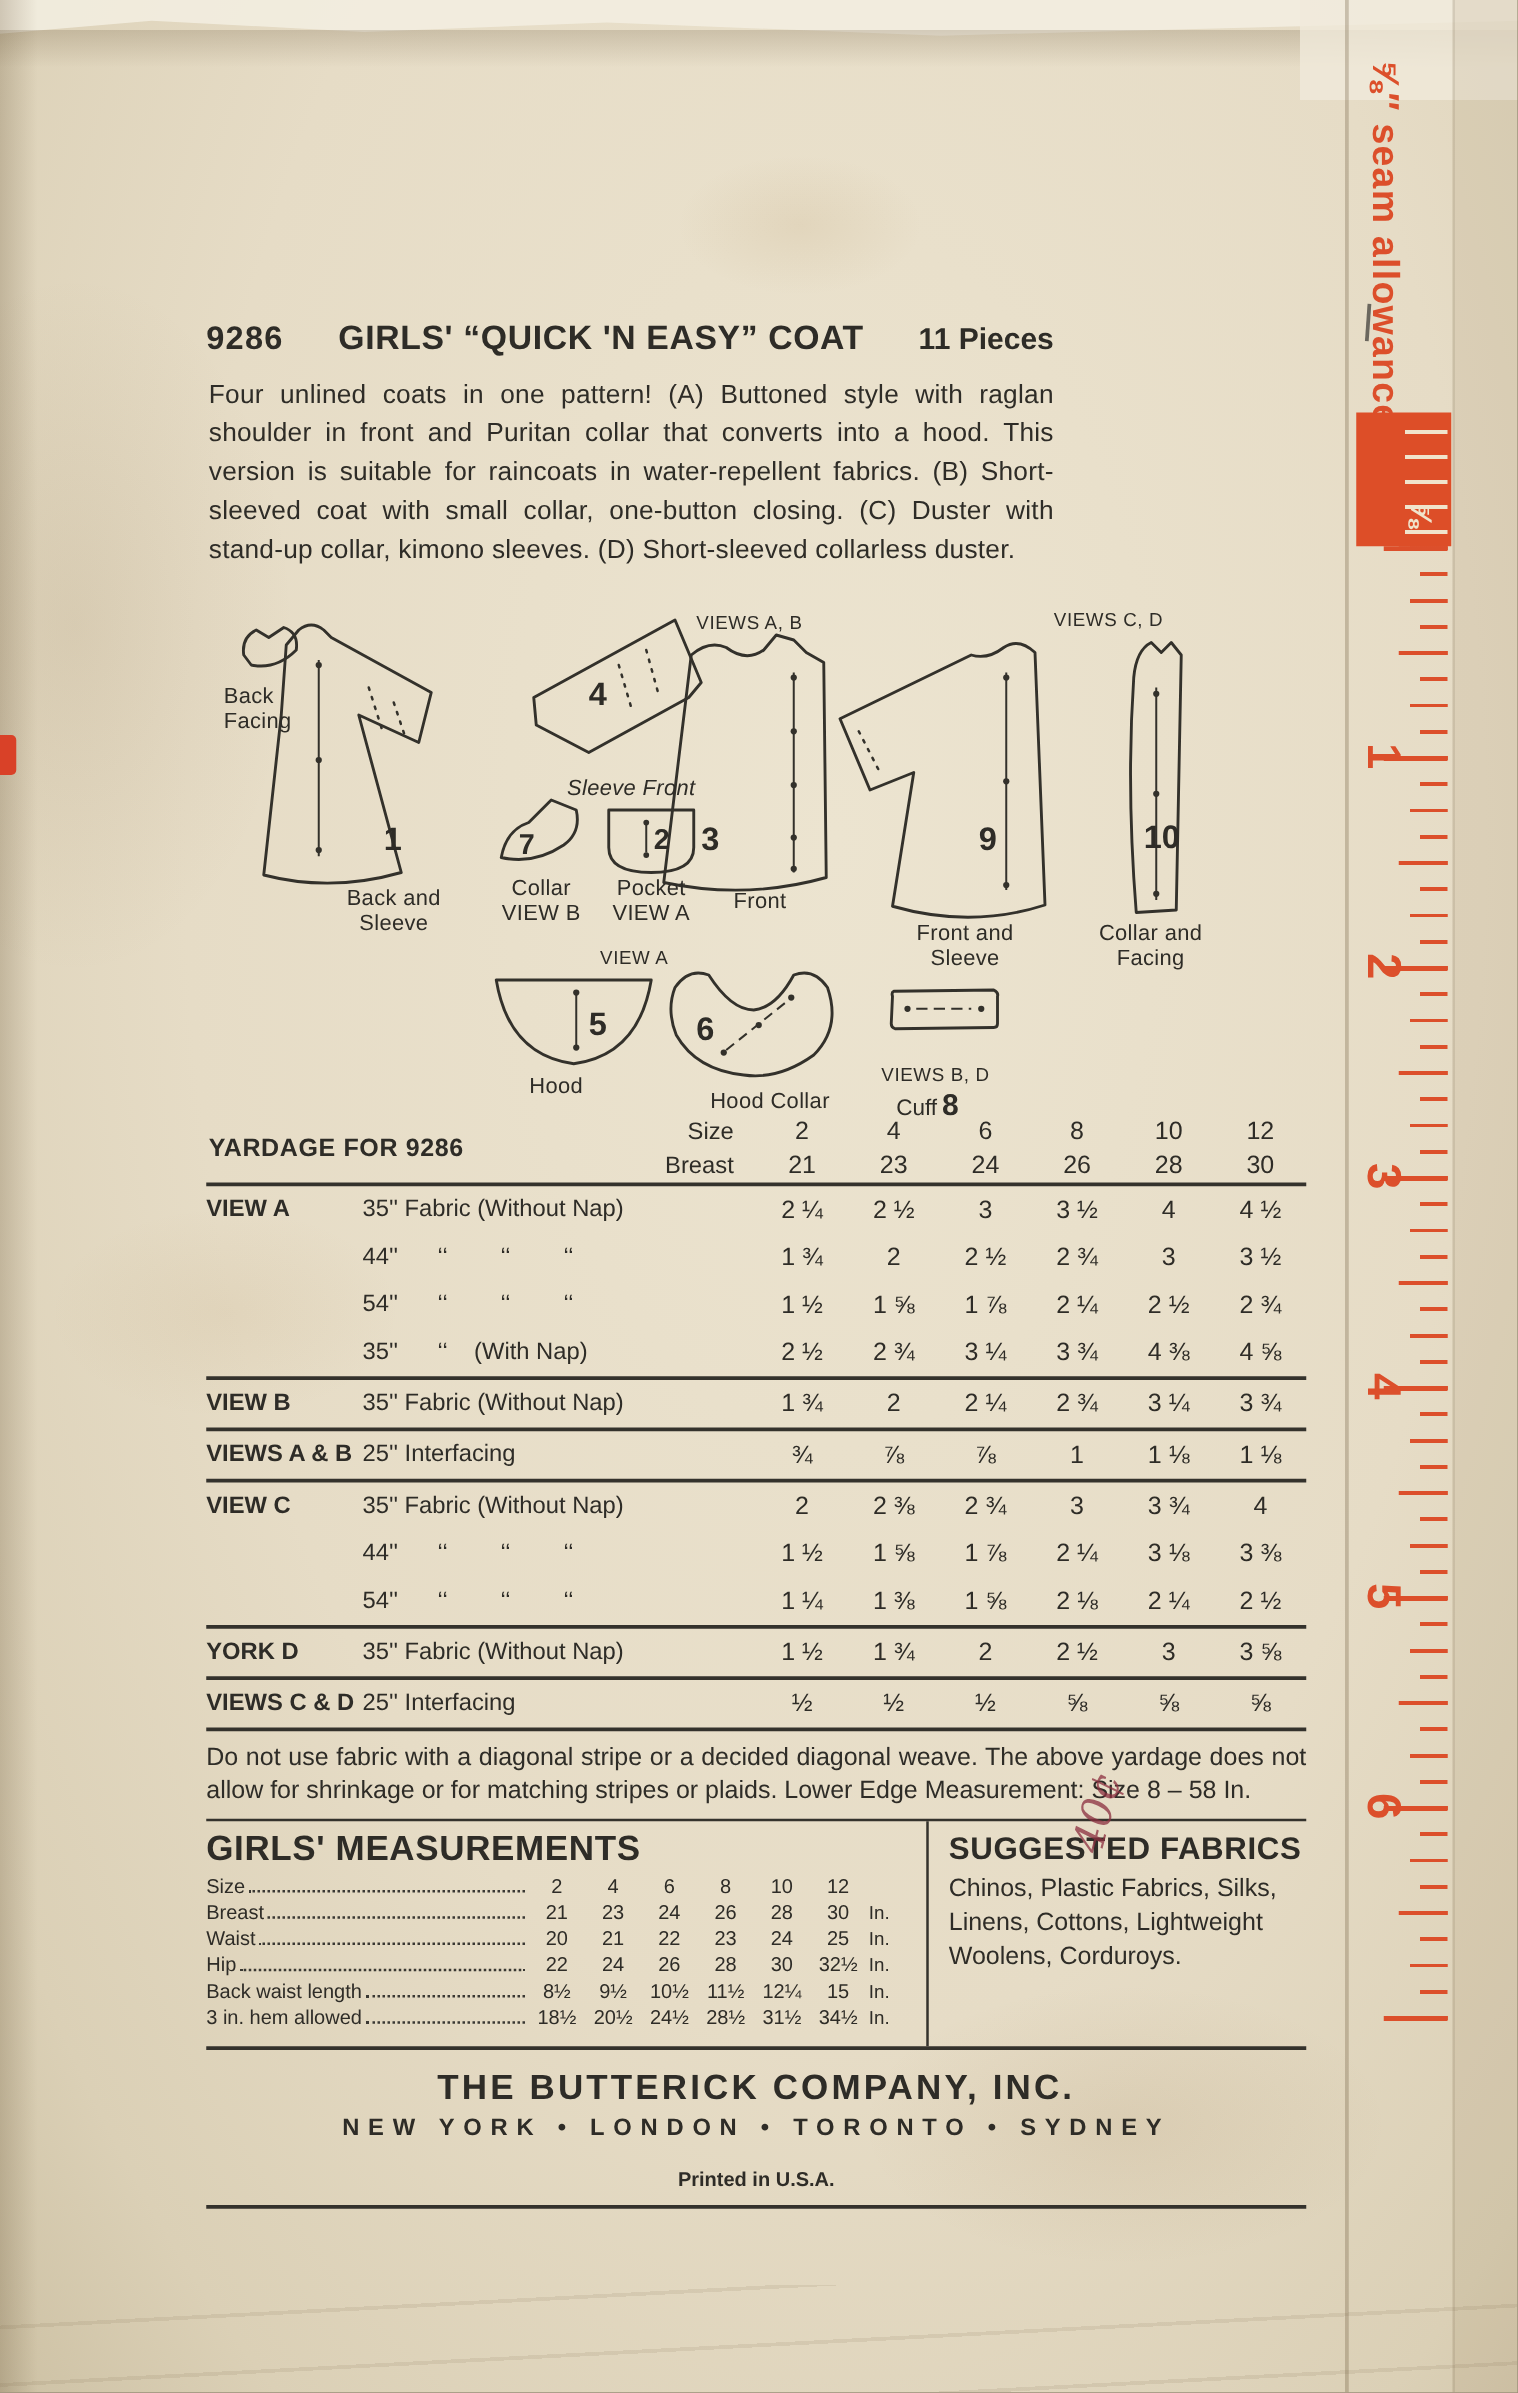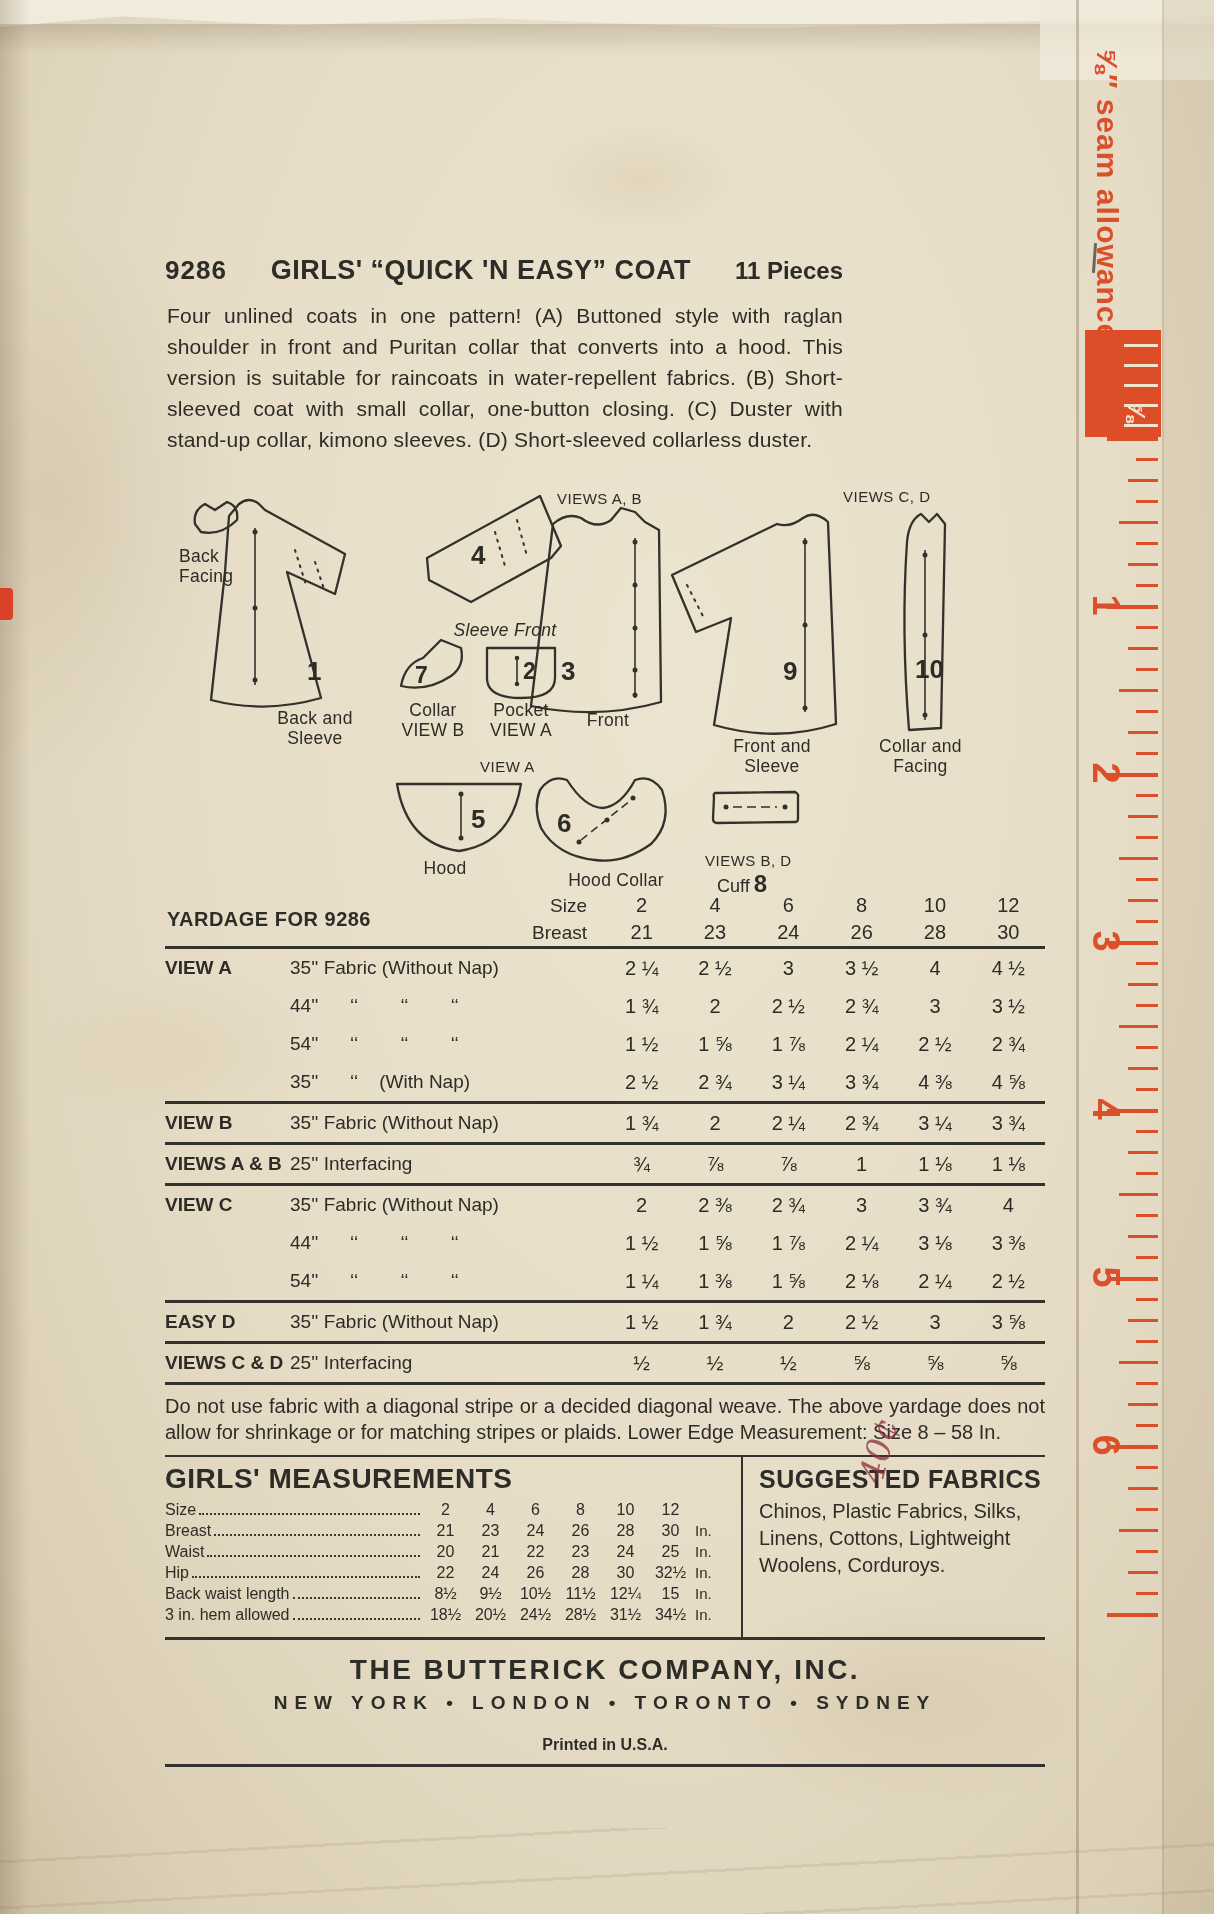--- a/index.html
+++ b/index.html
@@ -353,21 +353,21 @@
         <div class="yvals">
           <span>1 ¼</span>
           <span>1 ⅜</span>
           <span>1 ⅝</span>
           <span>2 ⅛</span>
           <span>2 ¼</span>
           <span>2 ½</span>
         </div>
       </div>
         <div class="yrow" data-rule="after">
-        <div class="yview">EASY D</div>
+        <div class="yview">YORK D</div>
         <div class="yspec">35'' Fabric (Without Nap)</div>
         <div class="yvals">
           <span>1 ½</span>
           <span>1 ¾</span>
           <span>2</span>
           <span>2 ½</span>
           <span>3</span>
           <span>3 ⅝</span>
         </div>
       </div>

